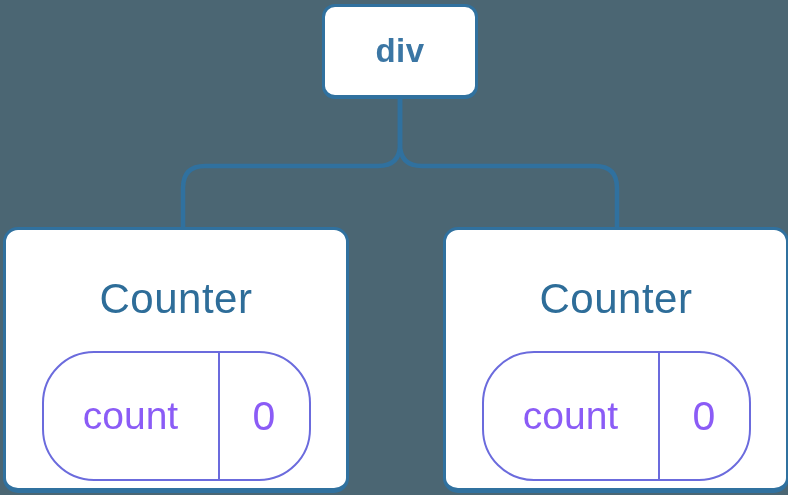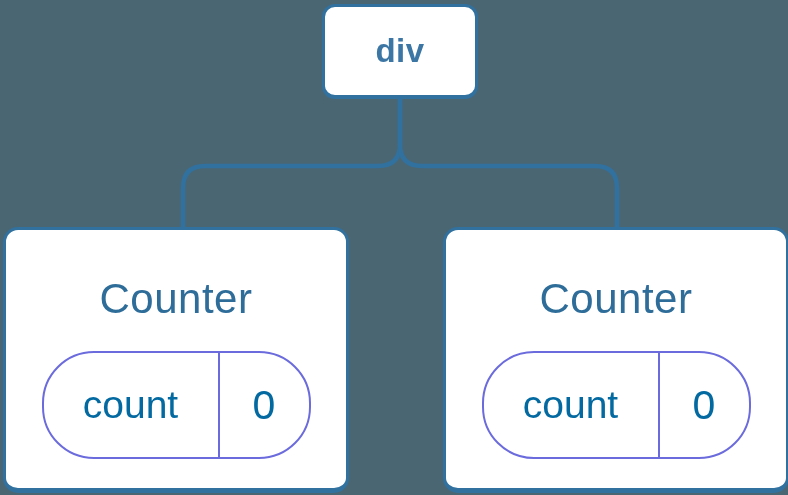--- a/index.html
+++ b/index.html
@@ -68,27 +68,27 @@
     height: 50px;
     line-height: 50px;
     font-size: 42px;
     font-weight: 500;
     color: #2e6d99;
     letter-spacing: 0.5px;
   }
   .state-pill {
     margin-top: 27px;
     width: 269px;
-    height: 108px;
+    height: 130px;
     box-sizing: border-box;
     border: 2px solid #6b6bdd;
     border-radius: 52px;
     display: flex;
     align-items: stretch;
-    color: #0369a1;
+    color: #8b5cf6;
     overflow: hidden;
   }
   .pill-key {
     width: 174px;
     flex: none;
     display: flex;
     align-items: center;
     justify-content: center;
     font-size: 39px;
     font-weight: 400;

